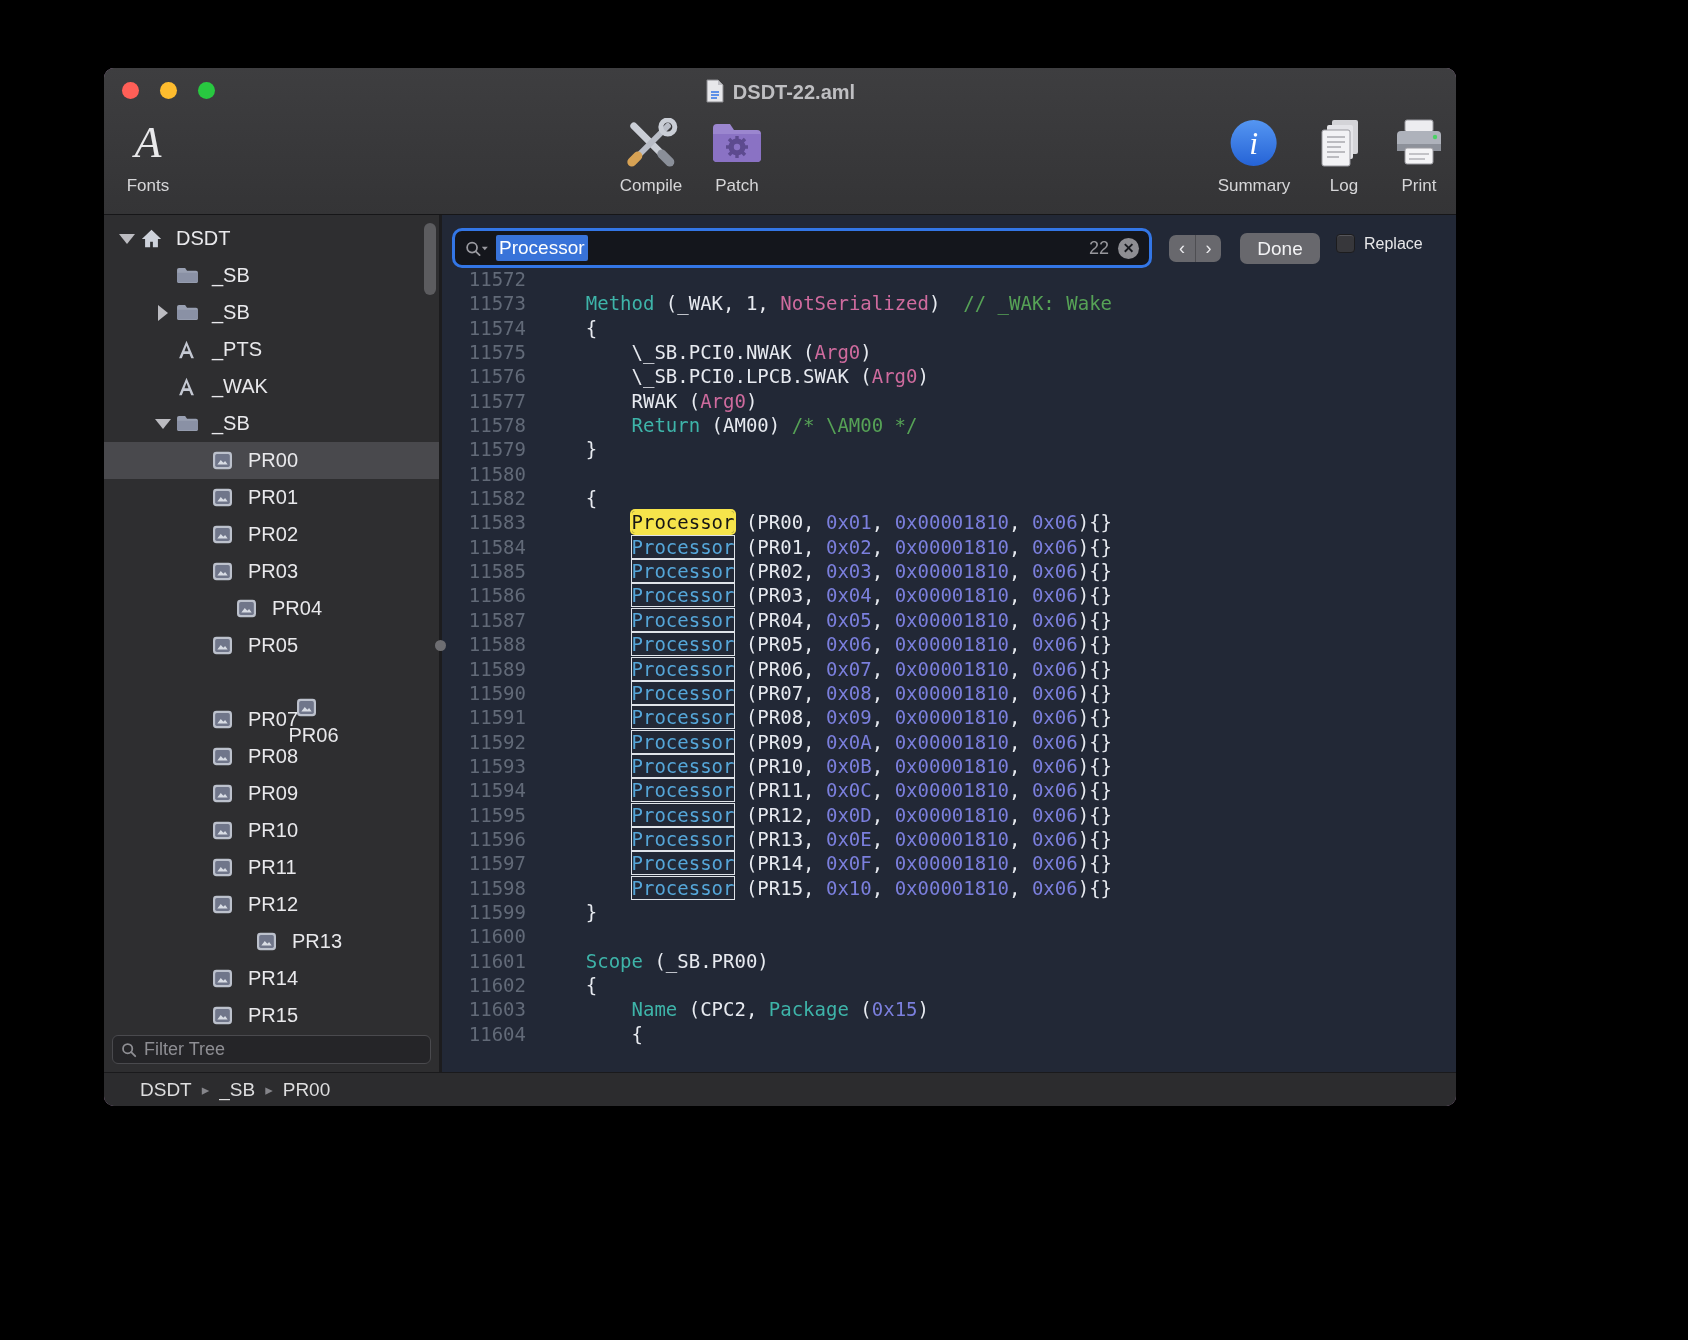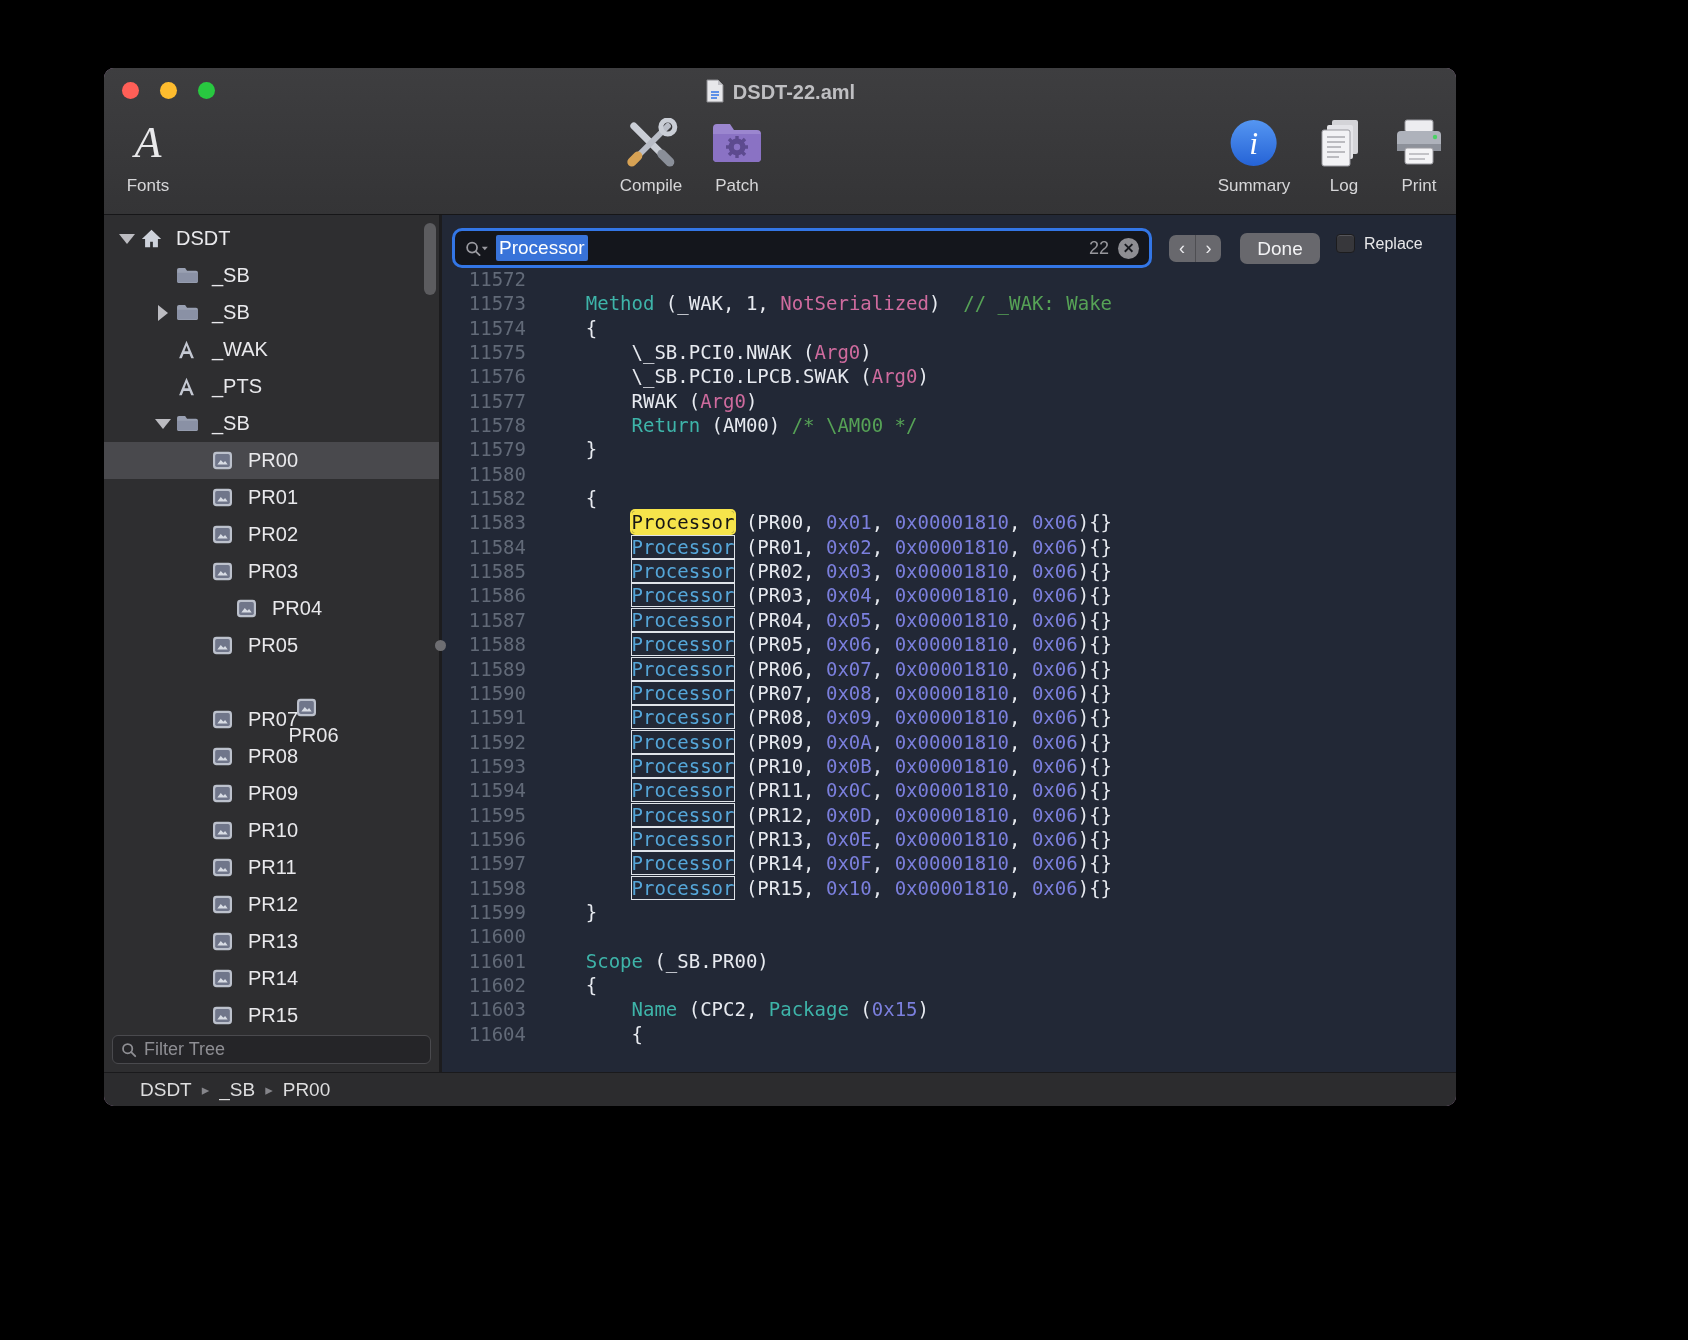--- a/index.html
+++ b/index.html
@@ -226,30 +226,30 @@
             </span>
             <span class="tlabel">_SB</span>
           </div>
           <div class="tree-row" style="padding-left: 46px;">
             <span class="disc"></span>
             <span class="tico">
               <svg width="21" height="21" viewBox="0 0 24 24">
                 <path d="M12 2 3.5 22h3.1l2-5h6.8l2 5h3.1zM9.7 14 12 7.8 14.3 14z" fill="#c4c8d2"></path>
               </svg>
             </span>
-            <span class="tlabel">_WAK</span>
+            <span class="tlabel">_PTS</span>
           </div>
           <div class="tree-row" style="padding-left: 46px;">
             <span class="disc"></span>
             <span class="tico">
               <svg width="21" height="21" viewBox="0 0 24 24">
                 <path d="M12 2 3.5 22h3.1l2-5h6.8l2 5h3.1zM9.7 14 12 7.8 14.3 14z" fill="#c4c8d2"></path>
               </svg>
             </span>
-            <span class="tlabel">_PTS</span>
+            <span class="tlabel">_WAK</span>
           </div>
           <div class="tree-row" style="padding-left: 46px;">
             <span class="disc">
               <span class="disc-open"></span>
             </span>
             <span class="tico">
               <svg width="23" height="19" viewBox="0 0 24 20">
                 <path d="M1 4a2 2 0 0 1 2-2h6.5l2 3H21a2 2 0 0 1 2 2v9a2 2 0 0 1-2 2H3a2 2 0 0 1-2-2z" fill="#99a0b2"></path>
                 <path d="M1 7h22v8a2 2 0 0 1-2 2H3a2 2 0 0 1-2-2z" fill="#8a91a5"></path>
               </svg>
@@ -392,21 +392,21 @@
             <span class="disc"></span>
             <span class="tico">
               <svg width="21" height="19" viewBox="0 0 24 22">
                 <rect x="1" y="1" width="22" height="20" rx="4" fill="#bcc1cc"></rect>
                 <rect x="3.5" y="3.5" width="17" height="15" rx="2" fill="#70768a"></rect>
                 <path d="M6 15.5 l4-5 3 3 2-2 3 4z" fill="#d8dce4"></path>
               </svg>
             </span>
             <span class="tlabel">PR12</span>
           </div>
-          <div class="tree-row" style="padding-left: 82px;">
+          <div class="tree-row" style="padding-left: 82px; margin-left: 44px;">
             <span class="disc"></span>
             <span class="tico">
               <svg width="21" height="19" viewBox="0 0 24 22">
                 <rect x="1" y="1" width="22" height="20" rx="4" fill="#bcc1cc"></rect>
                 <rect x="3.5" y="3.5" width="17" height="15" rx="2" fill="#70768a"></rect>
                 <path d="M6 15.5 l4-5 3 3 2-2 3 4z" fill="#d8dce4"></path>
               </svg>
             </span>
             <span class="tlabel">PR13</span>
           </div>

